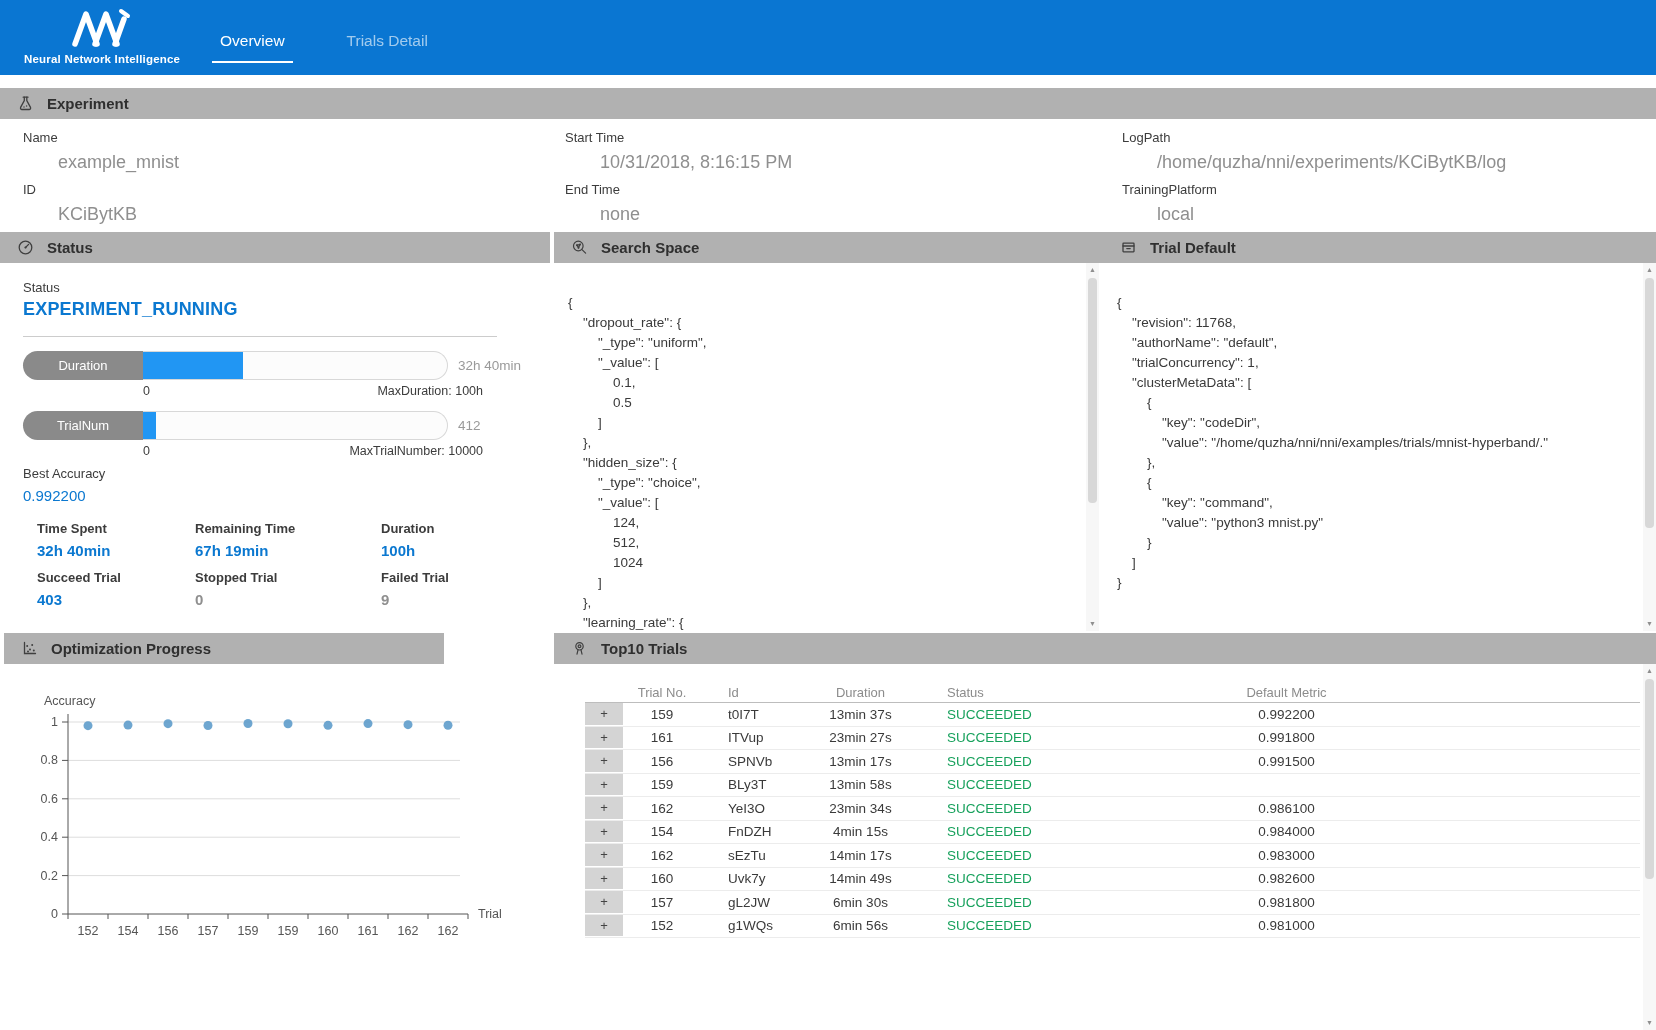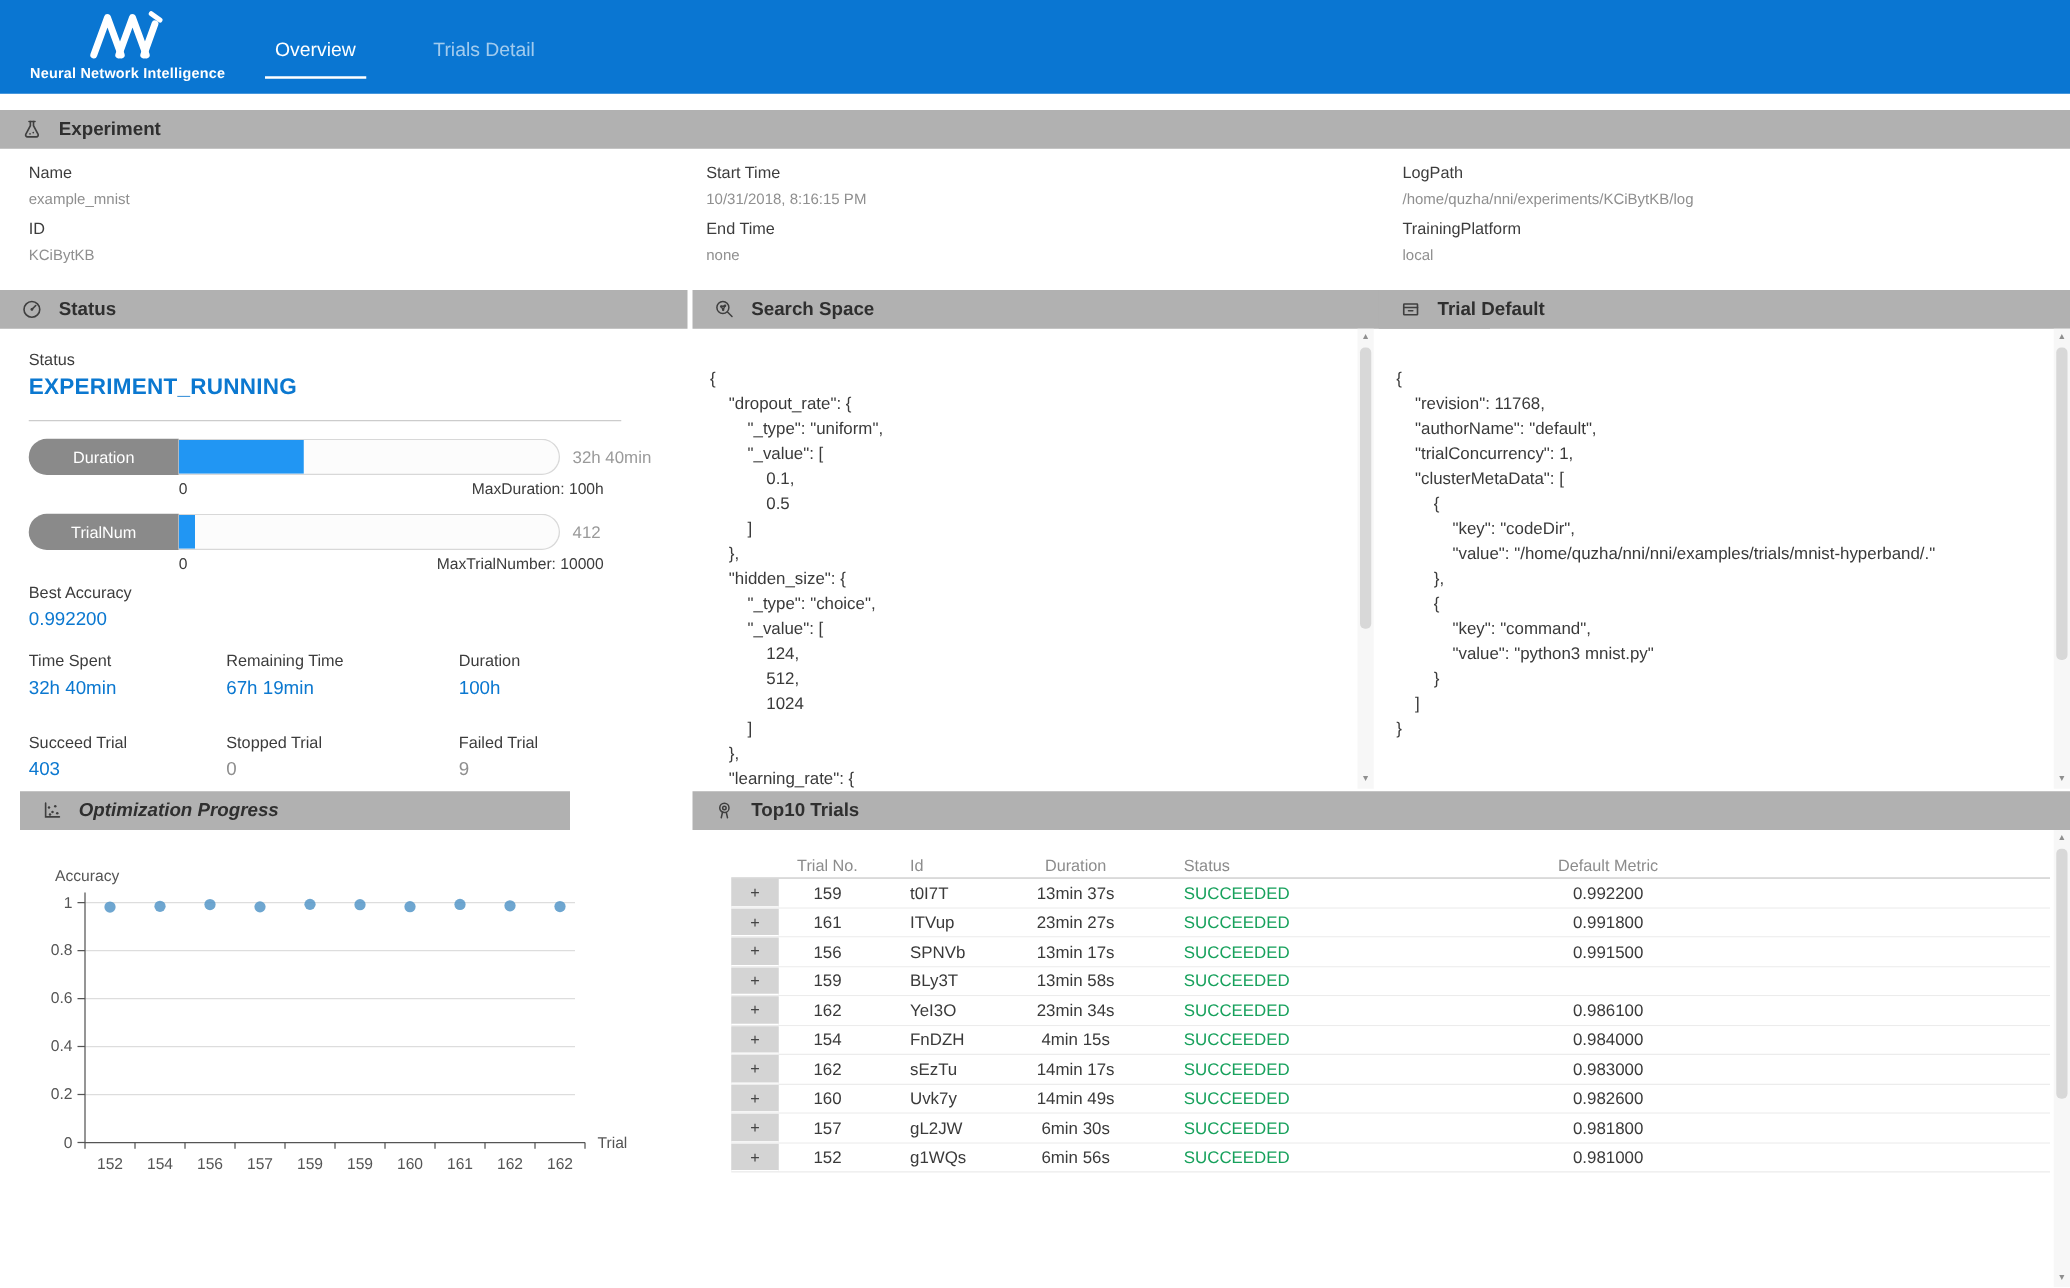--- a/index.html
+++ b/index.html
@@ -16,35 +16,35 @@
   .tab { font-size:15.5px; color:rgba(255,255,255,.62); padding:4px 8px 11px; cursor:pointer; }
   .tab.active { color:#ffffff; border-bottom:2px solid #fff; }
   
   .bar { position:absolute; height:31px; background:var(--bar-gray,#b1b1b1); display:flex; align-items:center; padding-left:17px; }
   .bar svg { flex:none; }
   .bar .ttl { margin-left:13px; font-size:15px; font-weight:bold; color:#2f2f2f; }
   
   .exp-fields { position:absolute; left:23px; top:130px; width:1620px; display:grid; grid-template-columns:542px 557px auto; }
   .fld { margin-bottom:9px; }
   .fld .lb { font-size:13px; color:#3c3c3c; margin-bottom:7px; }
-  .fld .vl { font-size:12px; color:#8f8f8f; }
+  .fld .vl { font-size:18px; color:#8f8f8f;margin-left:35px; }
   
   .st-label { position:absolute; left:23px; top:280px; font-size:13px; color:#3c3c3c; }
   .st-value { position:absolute; left:23px; top:299px; font-size:18px; font-weight:600; color:var(--accent-blue,#0b78d0); letter-spacing:.2px; }
   .st-divider { position:absolute; left:23px; top:336px; width:474px; border-top:1px solid #ccc; }
   .pbar-row { position:absolute; left:23px; width:520px; height:29px; display:flex; }
   .pbar-label { width:120px; height:29px; background:#8a8a8a; border-radius:15px 0 0 15px; color:#fff; font-size:13px; display:flex; align-items:center; justify-content:center; }
   .pbar-track { width:305px; height:29px; position:relative; background:#fcfcfc; border:1px solid #d8d8d8; border-left:none; border-radius:0 15px 15px 0; overflow:hidden; }
   .pbar-fill { position:absolute; left:0; top:0; bottom:0; background:var(--progress-blue,#2196f3); }
   .pbar-value { margin-left:10px; font-size:13.5px; color:#9a9a9a; line-height:29px; }
   .pbar-sub { position:absolute; left:143px; width:340px; display:flex; justify-content:space-between; font-size:12.5px; color:#3c3c3c; }
   .bacc { position:absolute; left:23px; top:466px; }
   .bacc .lb { font-size:13px; color:#3c3c3c; margin-bottom:6px; }
   .bacc .vl { font-size:15px; color:var(--accent-blue,#0b78d0); }
-  .metrics { position:absolute; left:23px; top:521px; display:grid; grid-template-columns:158px 186px auto; row-gap:27px; }
+  .metrics { position:absolute; left:37px; top:521px; display:grid; grid-template-columns:158px 186px auto; row-gap:11px;font-weight:bold; }
   .m .lb { font-size:13px; color:#3c3c3c; margin-bottom:6px; }
   .m .vl { font-size:15px; color:#8f8f8f; }
   .m .vl.acc { color:var(--accent-blue,#0b78d0); }
   
   .code { position:absolute; white-space:pre; font-size:13.5px; line-height:20px; color:#3a3a3a; overflow:hidden; }
   
   .vscroll { position:absolute; width:13px; background:#f7f7f7; }
   .sarrow { position:absolute; left:0; width:13px; height:12px; font-size:7px; color:#8f8f8f; text-align:center; line-height:12px; }
   .sarrow.up { top:1px; } .sarrow.down { bottom:1px; }
   .sthumb { position:absolute; left:2px; width:9px; background:#d8d8d8; border-radius:4px; }
@@ -259,21 +259,21 @@
             "value": "python3 mnist.py"
         }
     ]
 }</div>
   <div class="vscroll" style="left:1643px;top:263px;height:368px;">
     <div class="sarrow up">▲</div>
     <div class="sthumb" style="top:15px;height:250px;"></div>
     <div class="sarrow down">▼</div>
   </div>
 
-  <section class="bar" style="left:16px;top:633px;width:440px;font-style:italic;">
+  <section class="bar" style="left:4px;top:633px;width:440px;">
     <svg width="17" height="17" viewBox="0 0 17 17">
       <path d="M3.5 2.5 V13.5 H14.5" fill="none" stroke="#3f3f3f" stroke-width="1.3" stroke-linecap="round"></path>
       <circle cx="6.2" cy="6" r="1" fill="#3f3f3f"></circle>
         <circle cx="9" cy="9.5" r="1" fill="#3f3f3f"></circle>
       <circle cx="11.2" cy="5" r="1" fill="#3f3f3f"></circle>
         <circle cx="12.8" cy="10.5" r="1" fill="#3f3f3f"></circle>
         <circle cx="7" cy="11.5" r="1" fill="#3f3f3f"></circle>
     </svg>
     <span class="ttl">Optimization Progress</span>
   </section>

